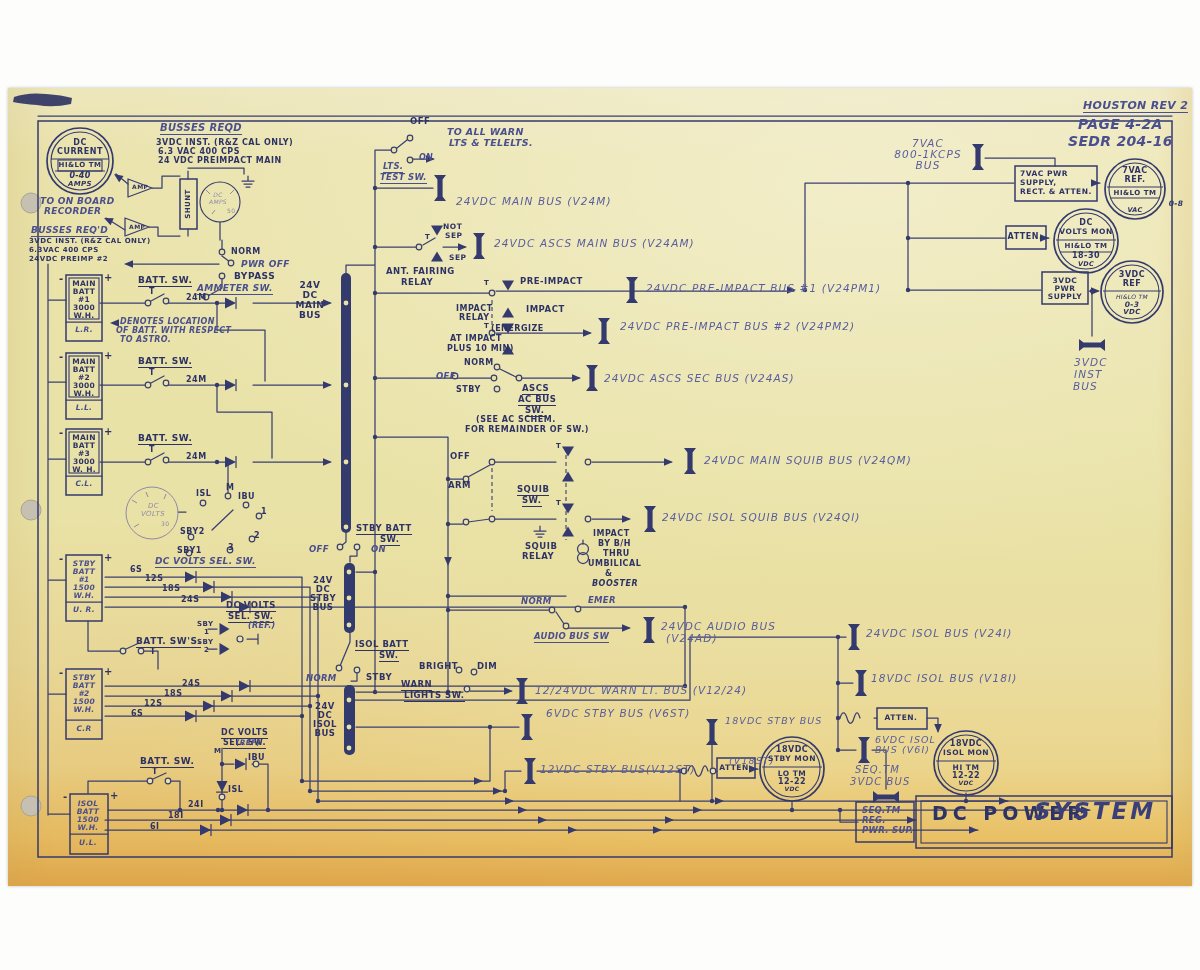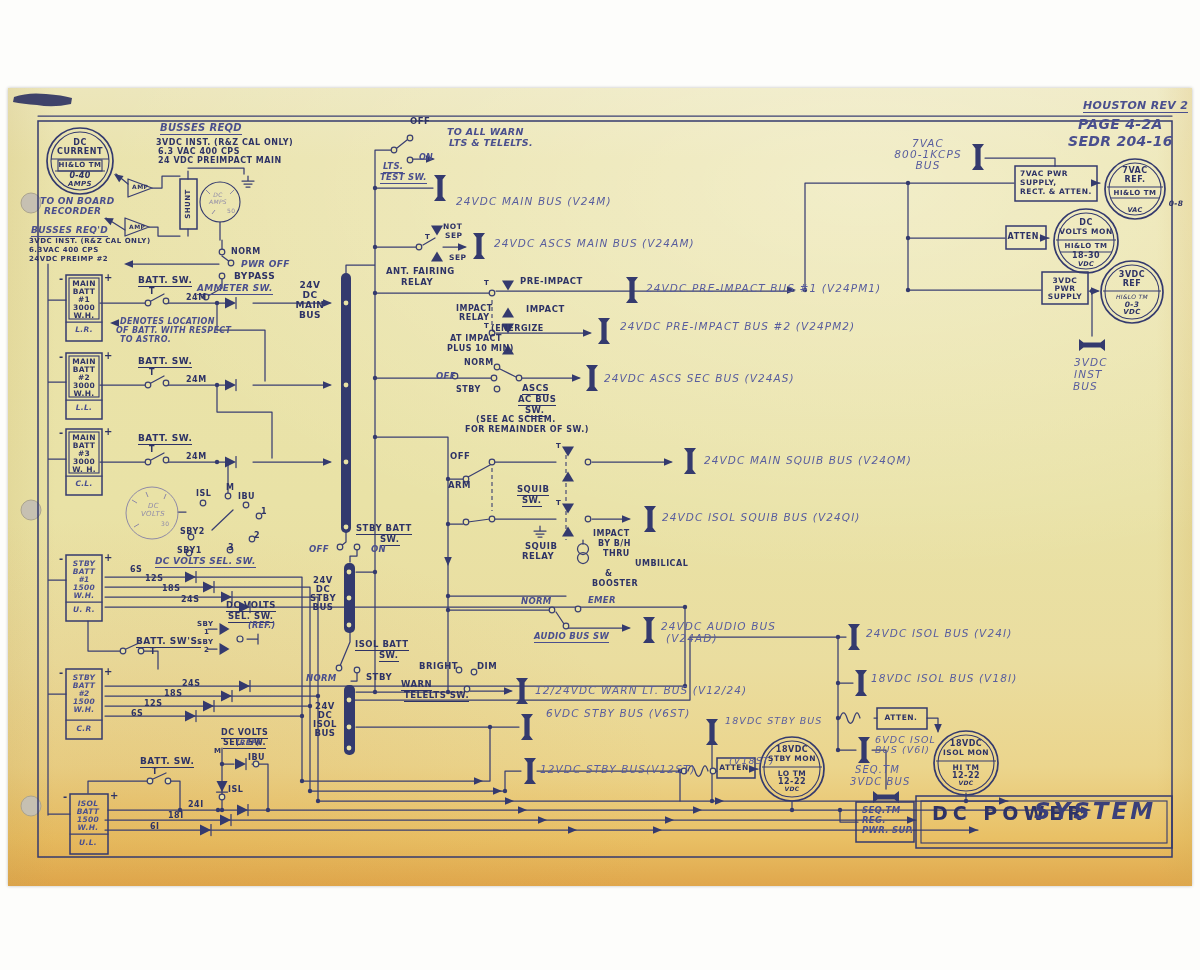--- a/index.html
+++ b/index.html
@@ -580,30 +580,30 @@
     <span class="lbl hp s8" style="left: 465px; top: 426px;">FOR REMAINDER OF SW.)</span>
     <span class="lbl hp s85" style="left: 450px; top: 452px;">OFF</span>
     <span class="lbl hp s85" style="left: 448px; top: 481px;">ARM</span>
     <span class="lbl hp u s85" style="left: 517px; top: 485px;">SQUIB</span>
     <span class="lbl hp u s85" style="left: 522px; top: 496px;">SW.</span>
     <span class="lbl hp s85" style="left: 525px; top: 542px;">SQUIB</span>
     <span class="lbl hp s85" style="left: 522px; top: 552px;">RELAY</span>
     <span class="lbl hp s8" style="left: 593px; top: 530px;">IMPACT</span>
     <span class="lbl hp s8" style="left: 598px; top: 540px;">BY B/H</span>
     <span class="lbl hp s8" style="left: 603px; top: 550px;">THRU</span>
-    <span class="lbl hp s8" style="left: 588px; top: 560px; margin-left: 47px;">UMBILICAL</span>
+    <span class="lbl hp s8" style="left: 588px; top: 560px;">UMBILICAL</span>
     <span class="lbl hp s8" style="left: 605px; top: 570px;">&amp;</span>
-    <span class="lbl hp s8" style="left: 592px; top: 580px;">BOOSTER</span>
+    <span class="lbl hp s8" style="left: 592px; top: 580px; font-style: italic;">BOOSTER</span>
     <span class="lbl it s85" style="left: 521px; top: 597px;">NORM</span>
     <span class="lbl it s85" style="left: 588px; top: 596px;">EMER</span>
     <span class="lbl it u s85" style="left: 534px; top: 632px;">AUDIO BUS SW</span>
     <span class="lbl hp s85" style="left: 419px; top: 662px;">BRIGHT</span>
     <span class="lbl hp s85" style="left: 477px; top: 662px;">DIM</span>
     <span class="lbl hp u s85" style="left: 401px; top: 680px;">WARN</span>
-    <span class="lbl hp u s85" style="left: 404px; top: 691px;">TELELTS SW.</span>
+    <span class="lbl hp u s85" style="left: 404px; top: 691px;">LIGHTS SW.</span>
     <span class="lbl bus" style="left: 456px; top: 196px;">24VDC MAIN BUS (V24M)</span>
     <span class="lbl bus" style="left: 494px; top: 238px;">24VDC ASCS MAIN BUS (V24AM)</span>
     <span class="lbl bus" style="left: 646px; top: 283px;">24VDC PRE-IMPACT BUS #1 (V24PM1)</span>
     <span class="lbl bus" style="left: 620px; top: 321px;">24VDC PRE-IMPACT BUS #2 (V24PM2)</span>
     <span class="lbl bus" style="left: 604px; top: 373px;">24VDC ASCS SEC BUS (V24AS)</span>
     <span class="lbl bus" style="left: 704px; top: 455px;">24VDC MAIN SQUIB BUS (V24QM)</span>
     <span class="lbl bus" style="left: 662px; top: 512px;">24VDC ISOL SQUIB BUS (V24QI)</span>
     <span class="lbl bus" style="left: 661px; top: 621px;">24VDC AUDIO BUS</span>
     <span class="lbl bus" style="left: 666px; top: 633px;">(V24AD)</span>
     <span class="lbl bus" style="left: 535px; top: 685px;">12/24VDC WARN LT. BUS (V12/24)</span>

